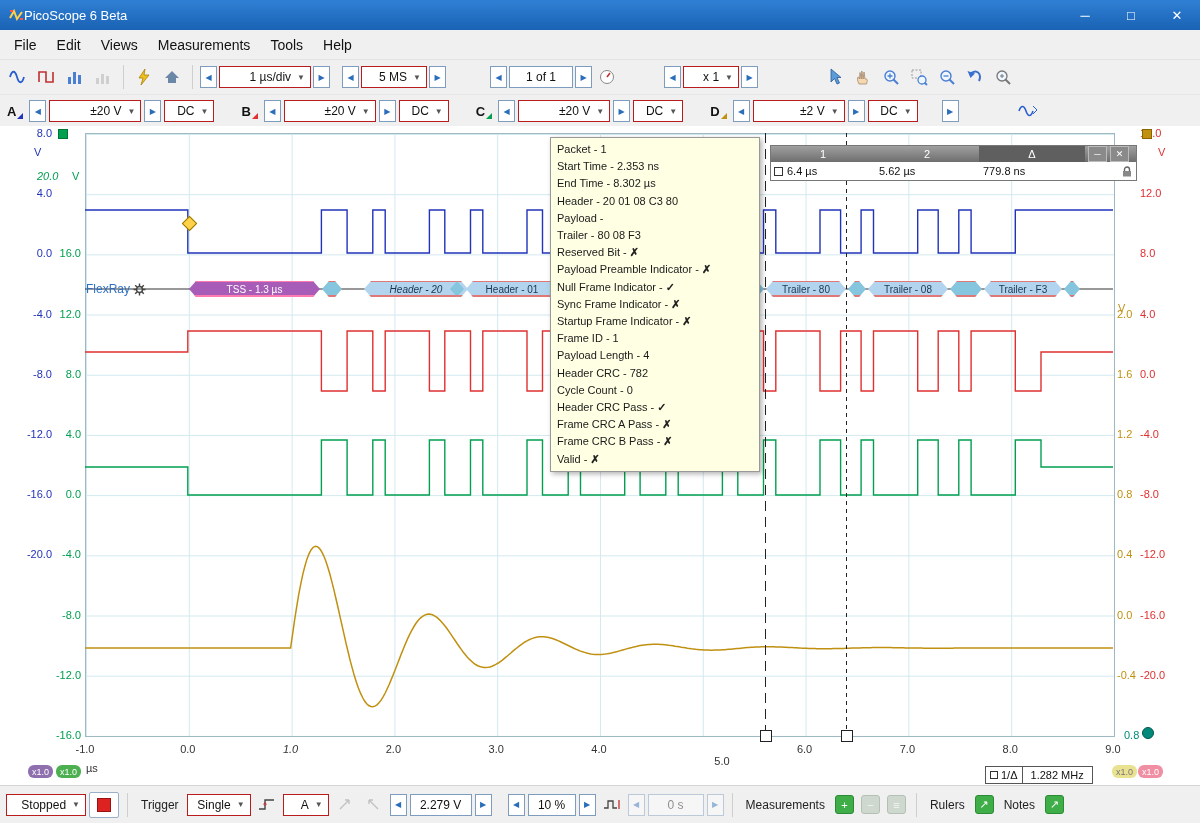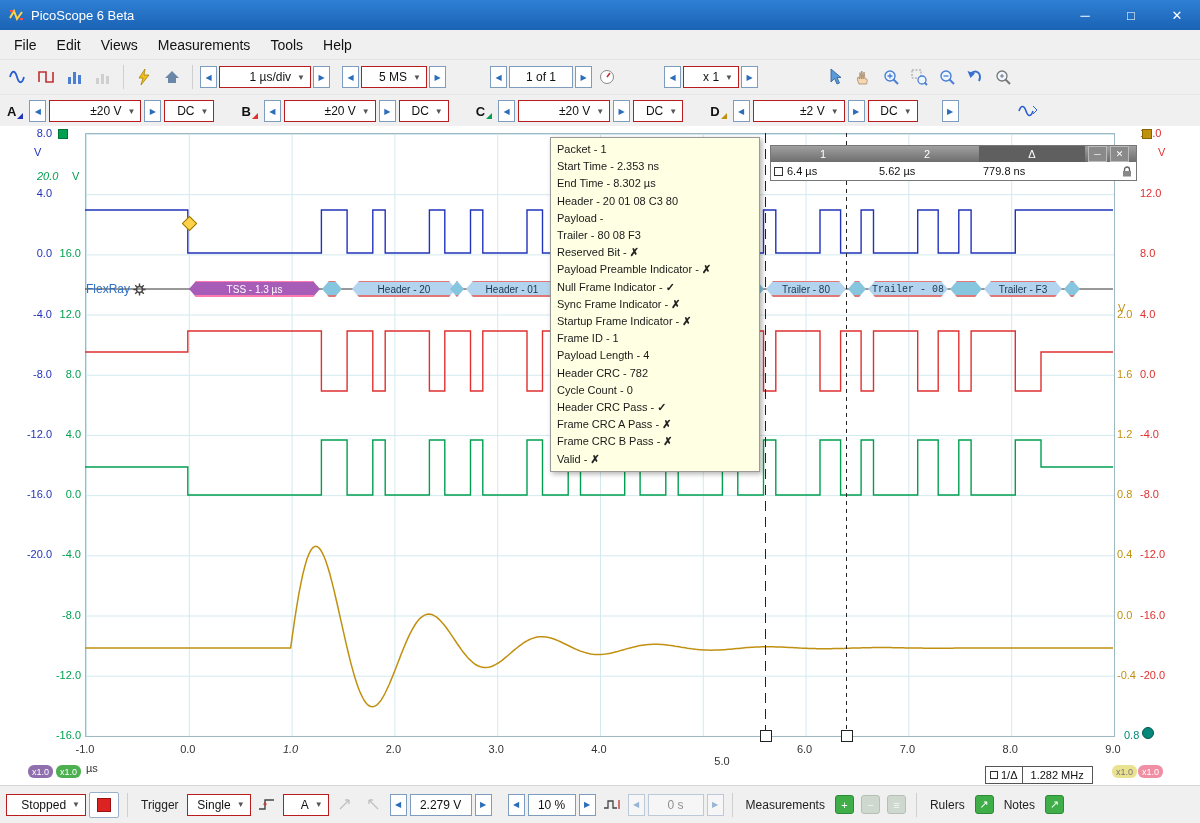--- a/index.html
+++ b/index.html
@@ -1,20 +1,20 @@
 <!DOCTYPE html>
 <html><head>
 <meta charset="utf-8">
 <style>
   html,body{margin:0;padding:0}
   body{width:1200px;height:823px;font-family:"Liberation Sans",sans-serif;background:#f0f0f0;position:relative;overflow:hidden;font-size:12px;color:#111}
   #app{position:absolute;inset:0}
   
   .titlebar{height:30px;background:linear-gradient(#2f80d5,#1a62b4);display:flex;align-items:center;color:#fff;padding-left:8px}
-  .titlebar .title{font-size:13px;margin-left:7px}
+  .titlebar .title{font-size:13px;}
   .win-btns{margin-left:auto;display:flex;height:30px}
   .win-btn{width:46px;height:30px;display:flex;align-items:center;justify-content:center;font-size:13px;color:#fff}
   
   .menubar{height:30px;background:#f0f0f0;display:flex;align-items:center;padding-left:4px;border-bottom:1px solid #e3e3e3;box-sizing:border-box}
   .menu-item{padding:5px 10px;font-size:14px}
   
   .toolbar{height:34px;display:flex;align-items:center;padding:0 6px;gap:2px}
   .chbar{height:32px;display:flex;align-items:center;padding:0 4px;border-top:1px solid #e6e6e6}
   .tbtn{min-width:26px;height:26px;display:flex;align-items:center;justify-content:center;border-radius:2px}
   .sep{width:1px;height:24px;background:#cfcfcf;margin:0 5px}
@@ -441,27 +441,27 @@
       <div class="xtick" style="left: 373.4px; top: 617px;">2.0</div>
       <div class="xtick" style="left: 476.2px; top: 617px;">3.0</div>
       <div class="xtick" style="left: 579px; top: 617px;">4.0</div>
       <div class="xtick" style="left: 702px; top: 617px; margin-top: 12px;">5.0</div>
       <div class="xtick" style="left: 784.6px; top: 617px;">6.0</div>
       <div class="xtick" style="left: 887.4px; top: 617px;">7.0</div>
       <div class="xtick" style="left: 990.2px; top: 617px;">8.0</div>
       <div class="xtick" style="left: 1093px; top: 617px;">9.0</div>
       <div class="hexseg tss" style="left: 189px; width: 131px;">TSS - 1.3 µs</div>
       <div class="hexseg small" style="left: 322px; width: 20px;"></div>
-      <div class="hexseg data" style="left: 352px; width: 104px;">Header - 20</div>
+      <div class="hexseg data" style="left: 364px; width: 104px; font-style: italic;">Header - 20</div>
       <div class="hexseg small" style="left: 450px; width: 14px;"></div>
       <div class="hexseg data" style="left: 466px; width: 92px;">Header - 01</div>
       <div class="hexseg small" style="left: 744px; width: 20px;"></div>
       <div class="hexseg data" style="left: 766px; width: 80px;">Trailer - 80</div>
       <div class="hexseg small" style="left: 848px; width: 18px;"></div>
-      <div class="hexseg data" style="left: 868px; width: 80px; font-family: Liberation Mono, monospace;">Trailer - 08</div>
+      <div class="hexseg data" style="left: 868px; width: 80px;">Trailer - 08</div>
       <div class="hexseg small" style="left: 950px; width: 32px;"></div>
       <div class="hexseg data" style="left: 984px; width: 78px;">Trailer - F3</div>
       <div class="hexseg small" style="left: 1064px; width: 16px;"></div>
     </div>
 
   <div class="statusbar">
     <span class="combo w80">
         <span>Stopped</span>
         <span class="arr">▼</span>
       </span>

